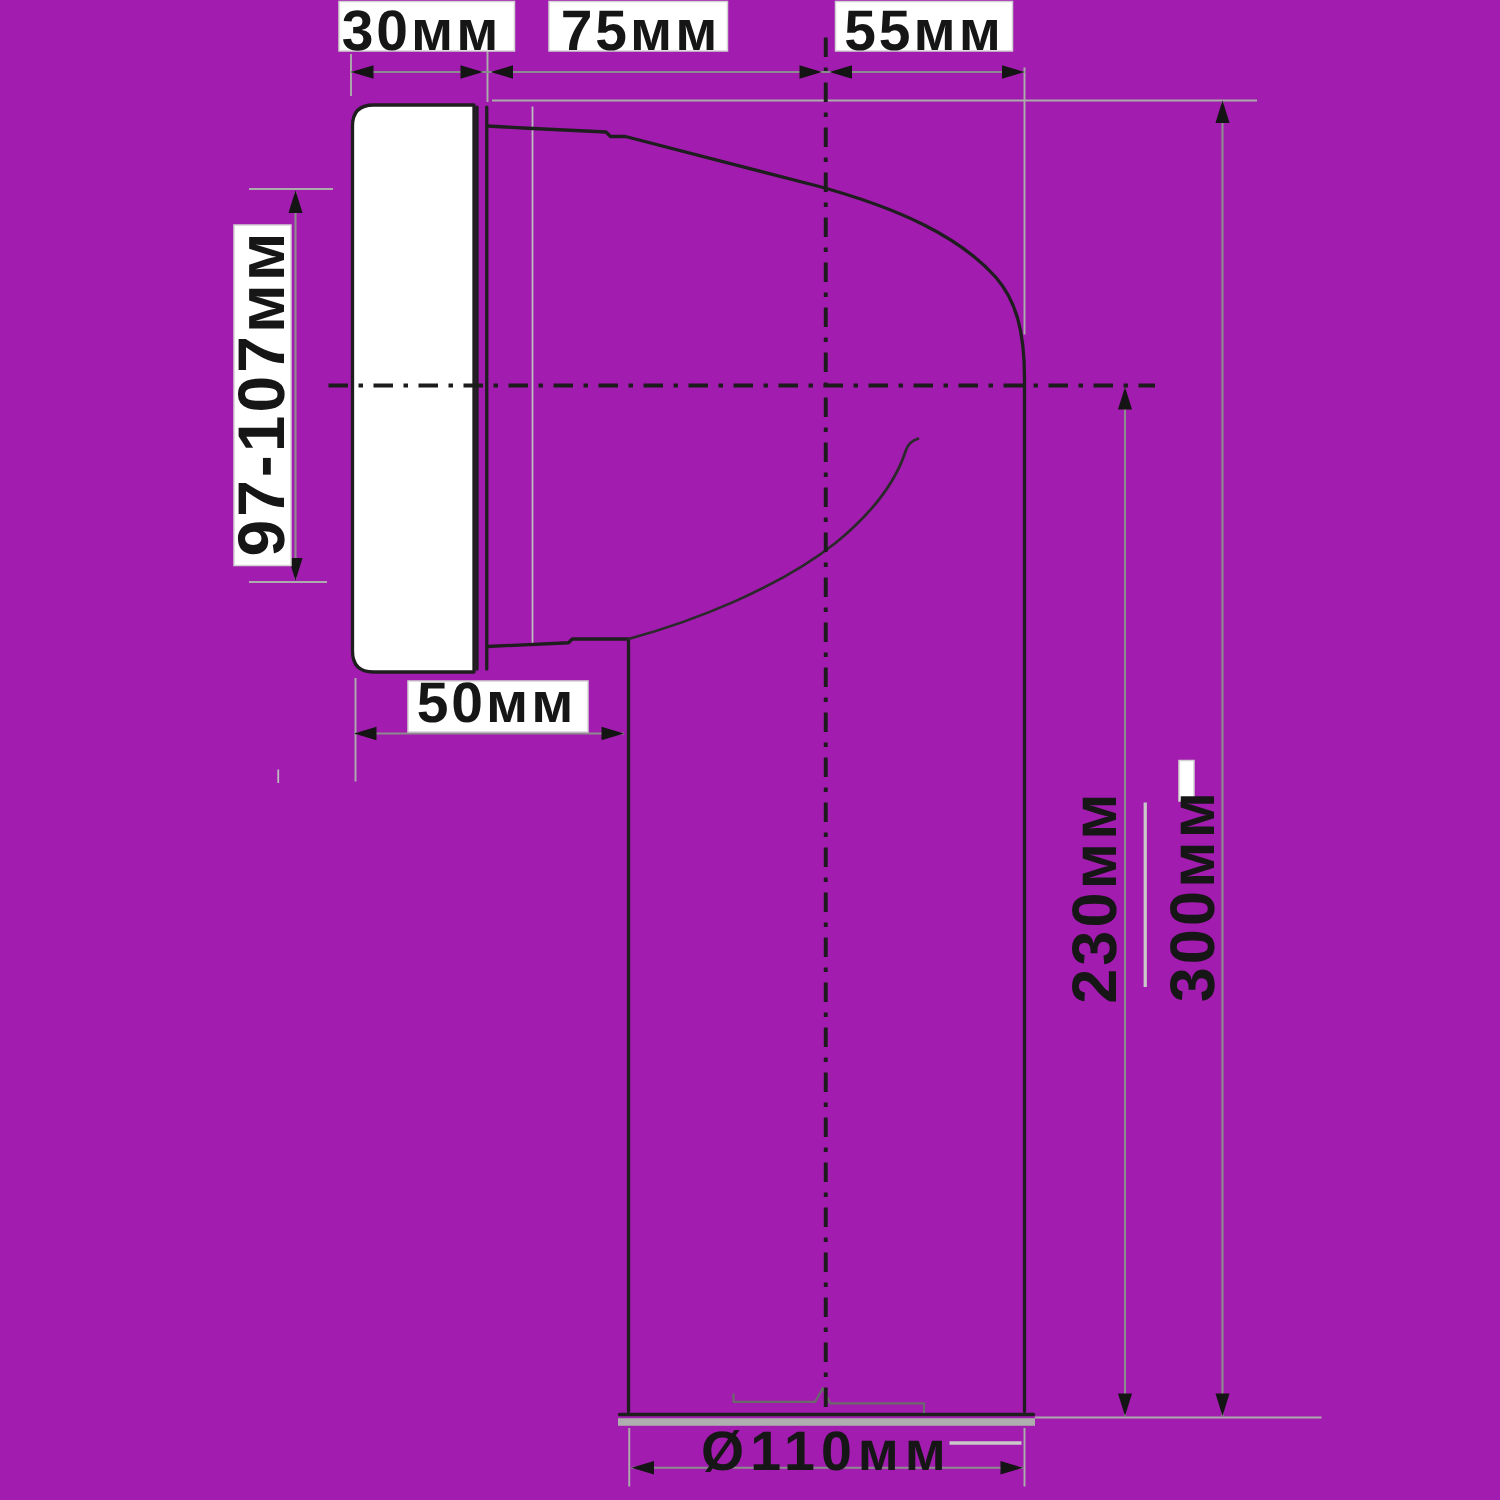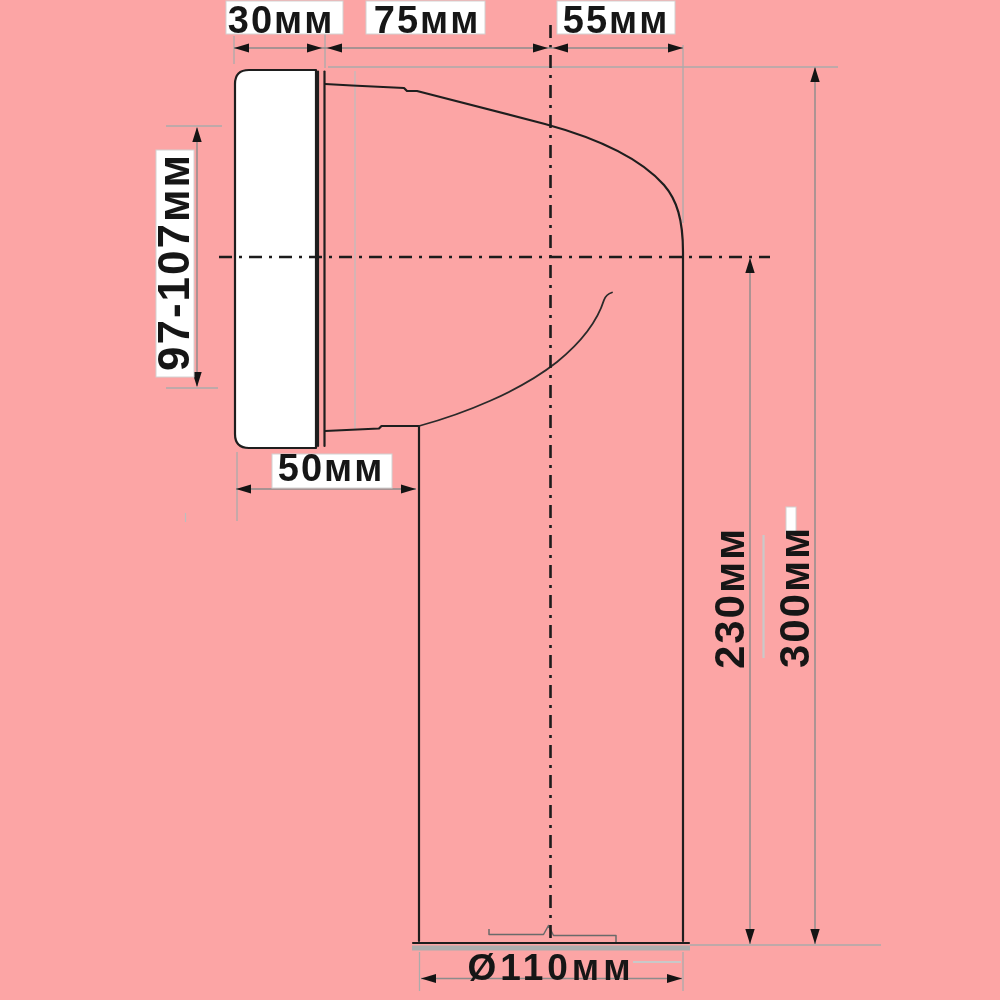--- a/index.html
+++ b/index.html
@@ -8,21 +8,21 @@
     background: #ffffff;
     width: 1000px;
     height: 1000px;
     overflow: hidden;
     font-family: "Liberation Sans", sans-serif;
   }
   .stage {
     position: relative;
     width: 1000px;
     height: 1000px;
-    background: #fca5a5;
+    background: #a21caf;
   }
   svg { display: block; }
 
   
   .outline      { stroke: #1e1e1e; stroke-width: 2.2; fill: none; stroke-linejoin: round; stroke-linecap: round; }
   .outline-fill { stroke: #1e1e1e; stroke-width: 2.2; fill: #ffffff; stroke-linejoin: round; }
   .inner-edge   { stroke: #2a2a2a; stroke-width: 1.8; fill: none; stroke-linecap: round; }
   .detail-edge  { stroke: #6a6a6a; stroke-width: 1.5; fill: none; stroke-linejoin: round; }
 
   

